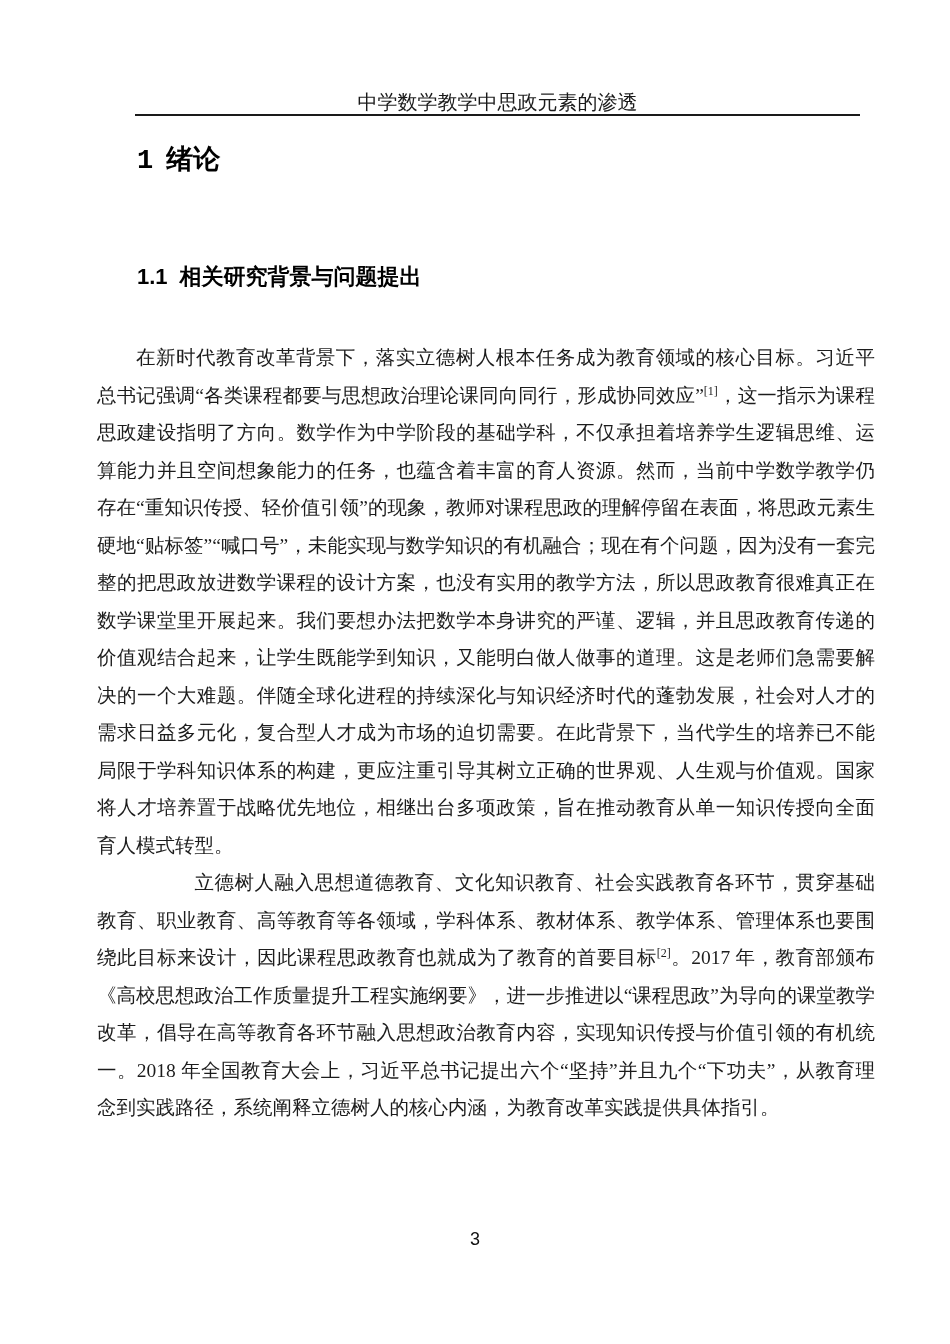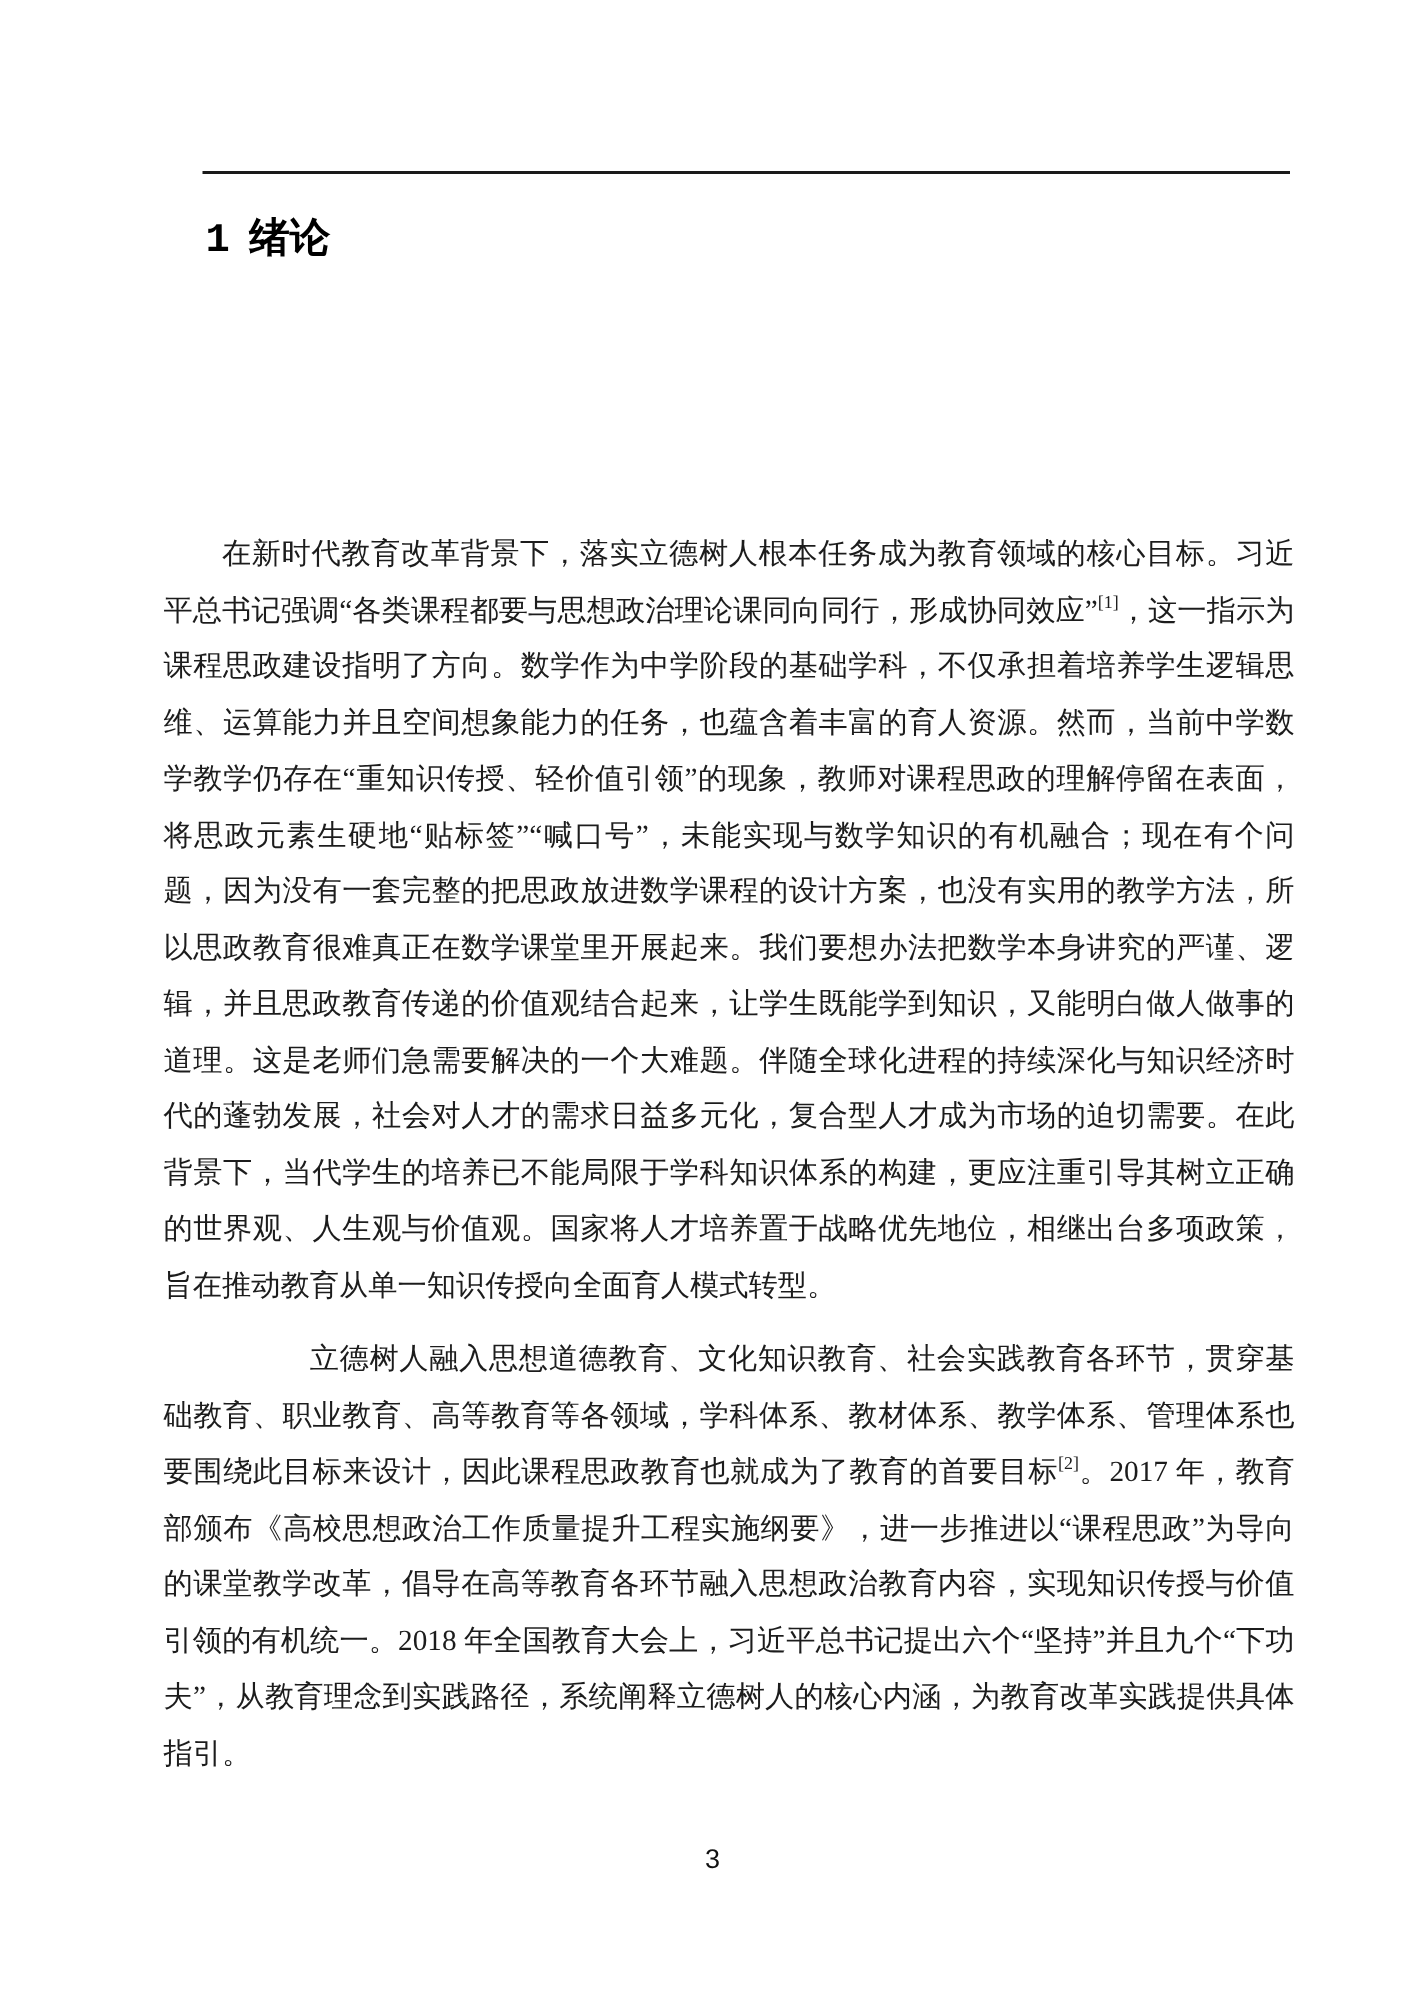--- a/index.html
+++ b/index.html
@@ -35,46 +35,50 @@
     font-weight:bold;font-size:22px;line-height:26px;
     color:#000;
   }
   .section-heading .hnum{margin-right:12px;}
   .doc-body{
     position:absolute;top:339px;left:97px;width:778px;
     font-size:19.5px;line-height:37.5px;
     text-align:justify;
     color:#1c1c1c;
   }
-  .doc-body p.para{margin:12px;padding:0;}
+  .doc-body p.para{margin:0;padding:0;}
   .doc-body sup{
     font-size:12px;line-height:0;
     vertical-align:super;
     font-family:"Liberation Serif","DejaVu Serif",serif;
   }
   .page-number{
     position:absolute;top:1228px;left:0;width:950px;
     text-align:center;
     font-size:18px;line-height:22px;
     font-family:"Liberation Sans","DejaVu Sans",sans-serif;
     color:#111;
   }
 </style>
 </head>
 <body>
 
 <div class="page">
 
+  <div class="running-header">中学数学教学中思政元素的渗透</div>
 
   <div class="header-rule"></div>
 
   <h1 class="chapter-heading" style="margin:0">
     <span class="hnum">1</span><span>绪论</span>
   </h1>
 
+  <h2 class="section-heading" style="margin:0">
+    <span class="hnum">1.1</span><span>相关研究背景与问题提出</span>
+  </h2>
 
   <div class="doc-body">
       <p class="para" style="text-indent: 2em;"><span>在新时代教育改革背景下，落实立德树人根本任务成为教育领域的核心目标。习近平总书记强调“各类课程都要与思想政治理论课同向同行，形成协同效应”</span><sup>[1]</sup><span>，这一指示为课程思政建设指明了方向。数学作为中学阶段的基础学科，不仅承担着培养学生逻辑思维、运算能力并且空间想象能力的任务，也蕴含着丰富的育人资源。然而，当前中学数学教学仍存在“重知识传授、轻价值引领”的现象，教师对课程思政的理解停留在表面，将思政元素生硬地“贴标签”“喊口号”，未能实现与数学知识的有机融合；现在有个问题，因为没有一套完整的把思政放进数学课程的设计方案，也没有实用的教学方法，所以思政教育很难真正在数学课堂里开展起来。我们要想办法把数学本身讲究的严谨、逻辑，并且思政教育传递的价值观结合起来，让学生既能学到知识，又能明白做人做事的道理。这是老师们急需要解决的一个大难题。伴随全球化进程的持续深化与知识经济时代的蓬勃发展，社会对人才的需求日益多元化，复合型人才成为市场的迫切需要。在此背景下，当代学生的培养已不能局限于学科知识体系的构建，更应注重引导其树立正确的世界观、人生观与价值观。国家将人才培养置于战略优先地位，相继出台多项政策，旨在推动教育从单一知识传授向全面育人模式转型。</span></p>
       <p class="para" style="text-indent: 5em;"><span>立德树人融入思想道德教育、文化知识教育、社会实践教育各环节，贯穿基础教育、职业教育、高等教育等各领域，学科体系、教材体系、教学体系、管理体系也要围绕此目标来设计，因此课程思政教育也就成为了教育的首要目标</span><sup>[2]</sup><span>。2017 年，教育部颁布《高校思想政治工作质量提升工程实施纲要》，进一步推进以“课程思政”为导向的课堂教学改革，倡导在高等教育各环节融入思想政治教育内容，实现知识传授与价值引领的有机统一。2018 年全国教育大会上，习近平总书记提出六个“坚持”并且九个“下功夫”，从教育理念到实践路径，系统阐释立德树人的核心内涵，为教育改革实践提供具体指引。</span></p>
     </div>
 
   <div class="page-number">3</div>
 
 </div>
 

